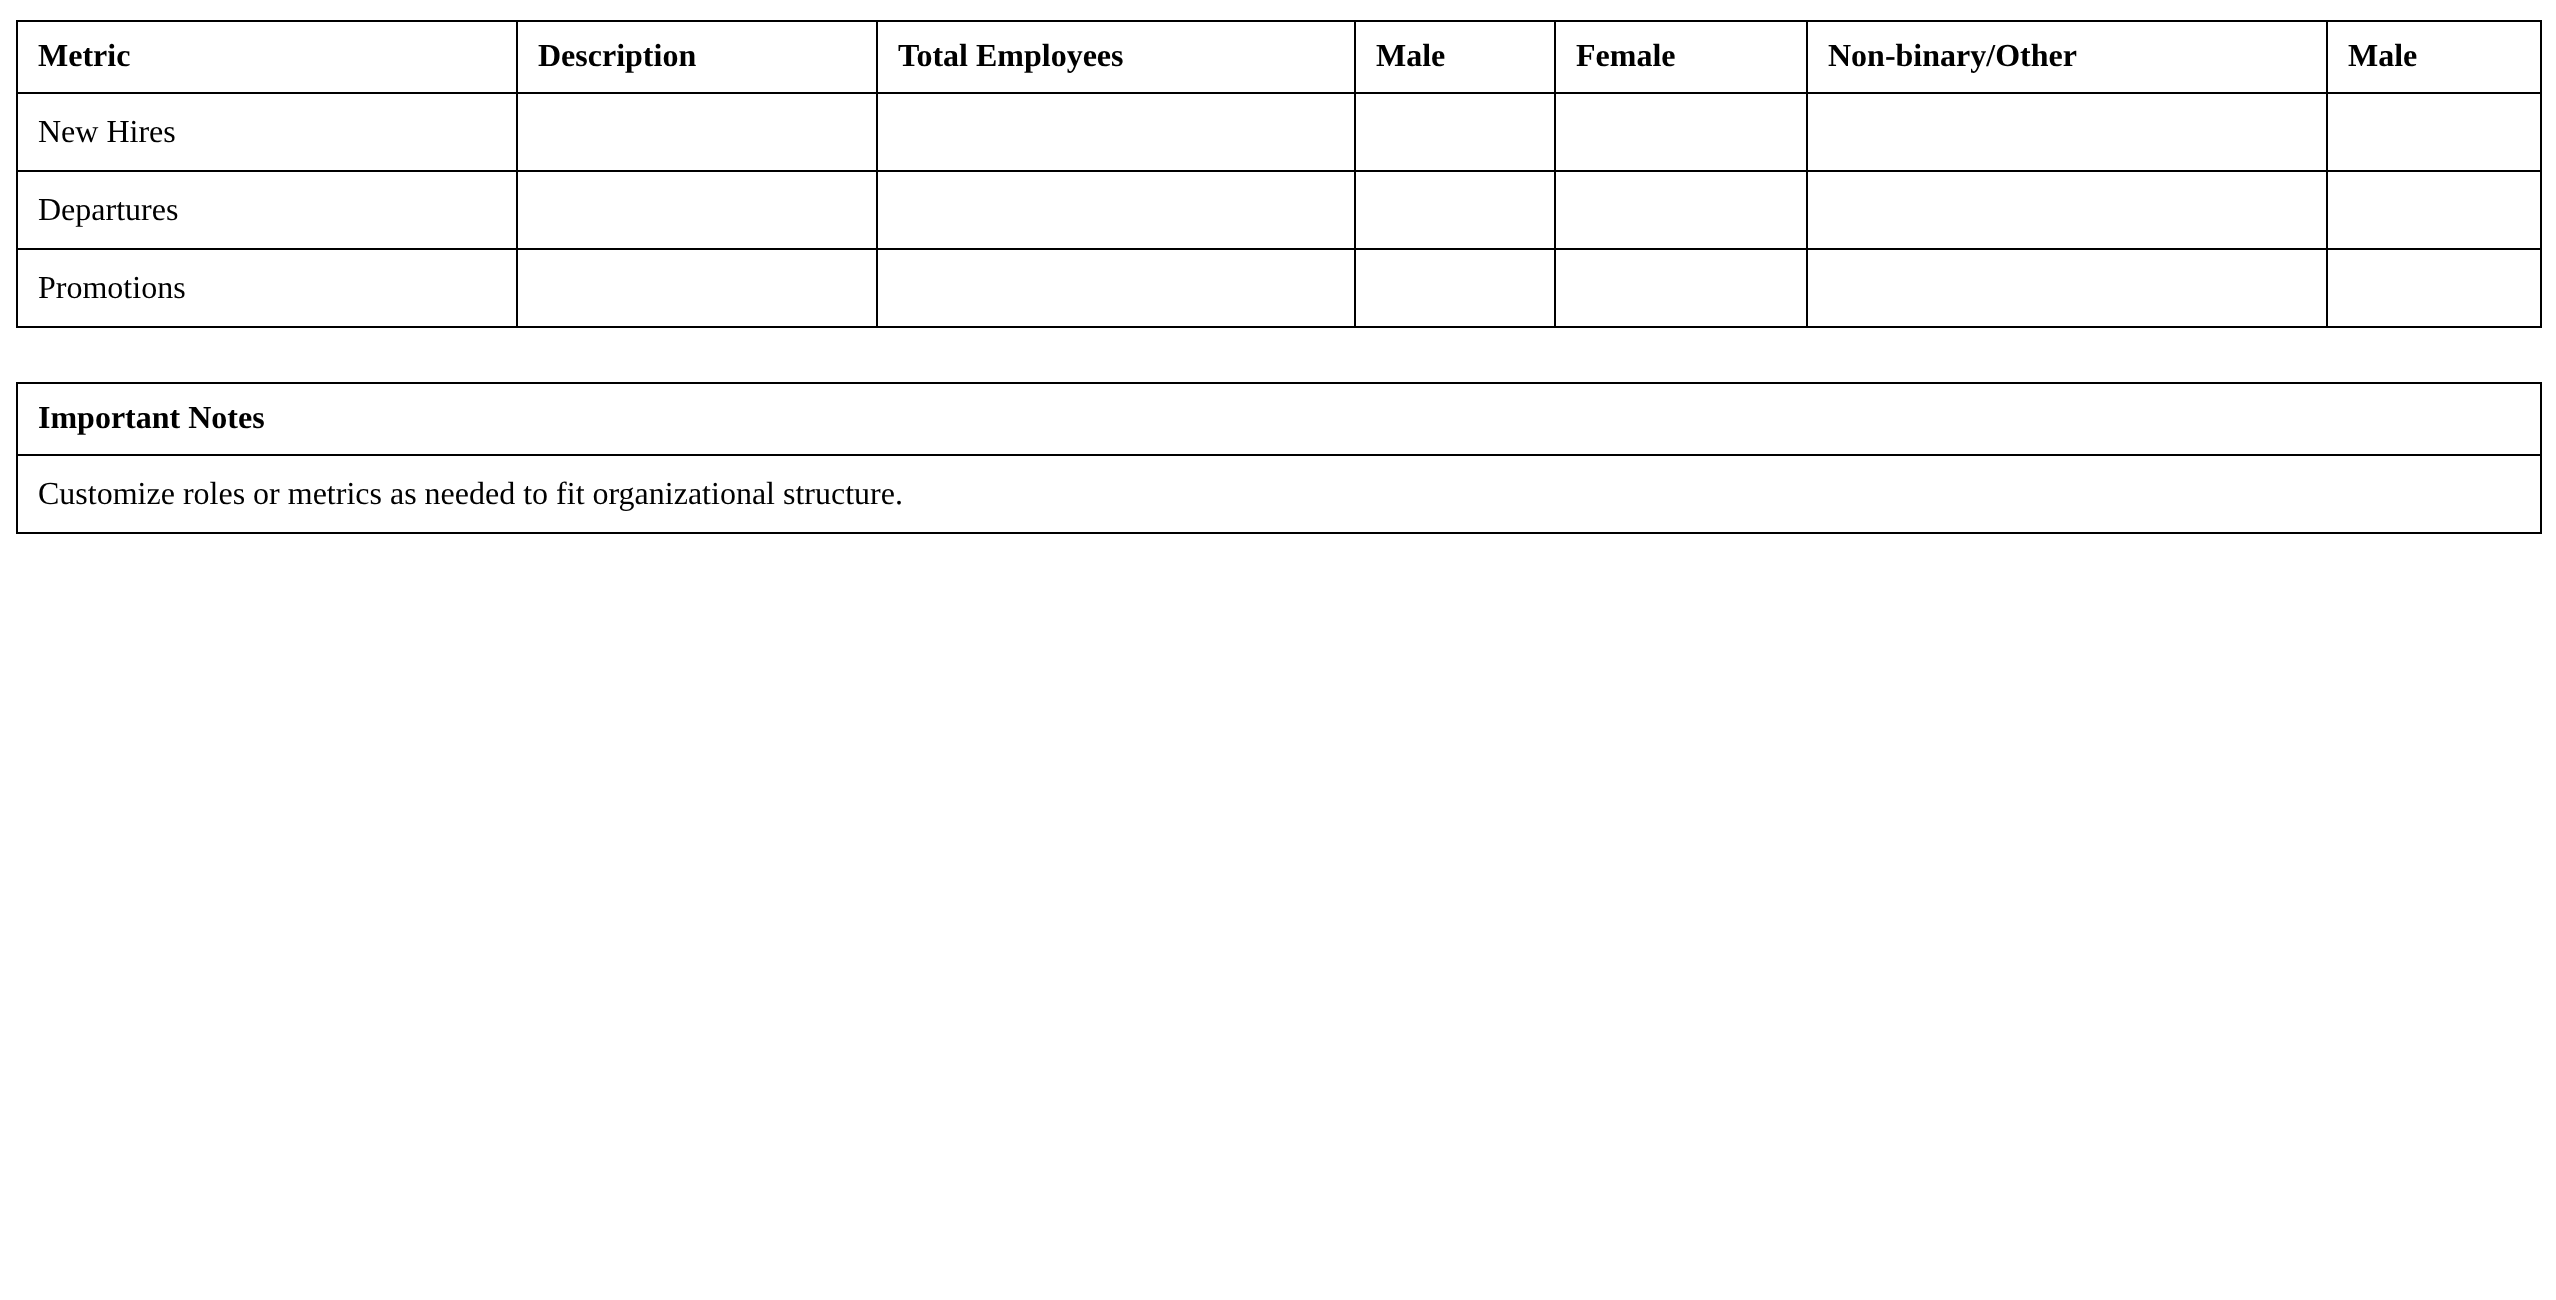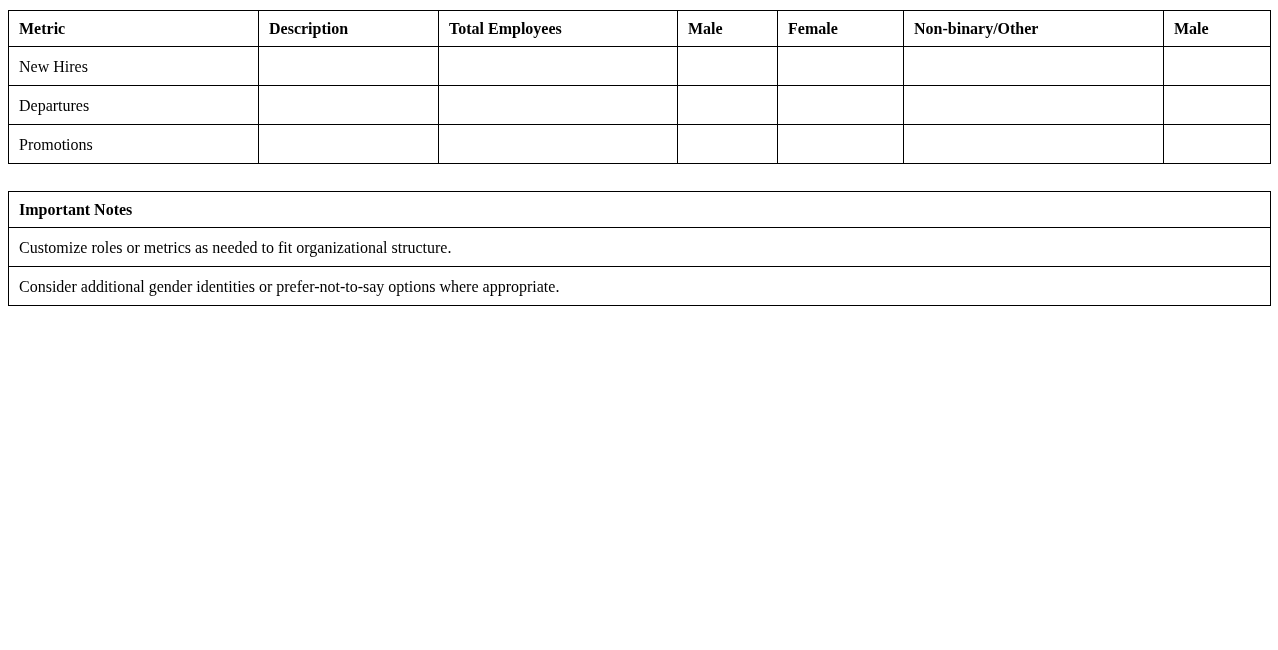--- a/index.html
+++ b/index.html
@@ -99,19 +99,16 @@
     </colgroup>
     <thead>
       <tr>
         <th>Important Notes</th>
       </tr>
     </thead>
     <tbody>
       <tr>
         <td>Customize roles or metrics as needed to fit organizational structure.</td>
       </tr>
-      <tr>
-        <td>Consider additional gender identities or prefer-not-to-say options where appropriate.</td>
-      </tr>
     </tbody>
   </table>
 
 </main>
 
 </body></html>

